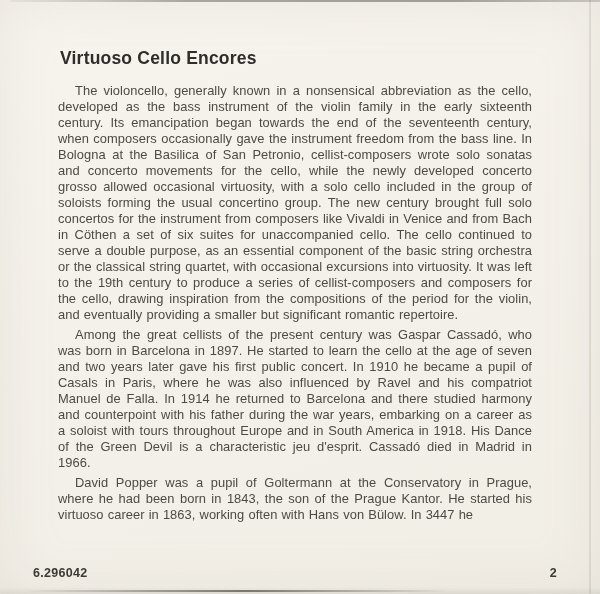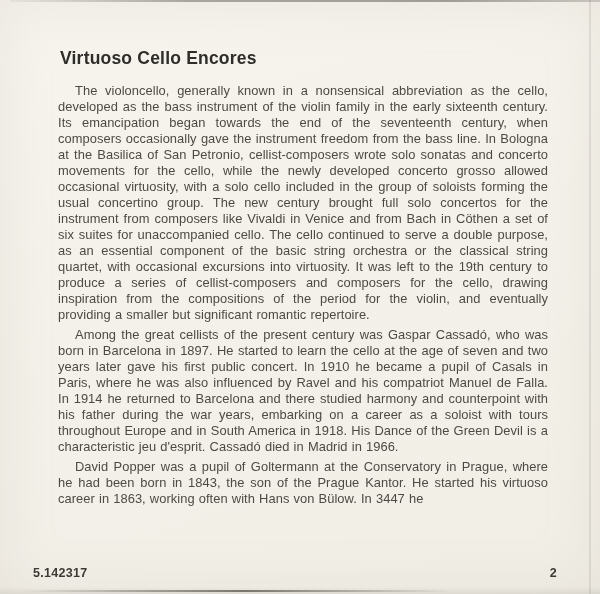--- a/index.html
+++ b/index.html
@@ -50,21 +50,21 @@
   }
   h1.title {
     margin: 0 0 15px 2px;
     font-size: 17.5px;
     line-height: 20px;
     font-weight: bold;
     letter-spacing: 0.2px;
     color: #2e2d29;
   }
   p.body-para {
-    margin: 0 0 4px 0;
+    margin: 0 16px 4px 0;
     font-size: 12.9px;
     line-height: 16px;
     text-align: justify;
     text-indent: 17px;
     color: #4c4a44;
     letter-spacing: 0.05px;
     word-spacing: 0.5px;
     hyphens: none;
   }
   .footer {
@@ -92,20 +92,20 @@
     <h1 class="title">Virtuoso Cello Encores</h1>
 
     <p class="body-para">The violoncello, generally known in a nonsensical abbreviation as the cello, developed as the bass instrument of the violin family in the early sixteenth century.  Its emancipation began towards the end of the seventeenth century, when composers occasionally gave the instrument freedom from the bass line. In Bologna at the Basilica of San Petronio, cellist-composers wrote solo sonatas and concerto movements for the cello, while the newly developed concerto grosso allowed occasional virtuosity, with a solo cello included in the group of soloists forming the usual concertino group.  The new century brought full solo concertos for the instrument from composers like Vivaldi in Venice and from Bach in Cöthen a set of six suites for unaccompanied cello.  The cello continued to serve a double purpose, as an essential component of the basic string orchestra or the classical string quartet, with occasional excursions into virtuosity.  It was left to the 19th century to produce a series of cellist-composers and composers for the cello, drawing inspiration from the compositions of the period for the violin, and eventually providing a smaller but significant romantic repertoire.</p>
 
     <p class="body-para">Among the great cellists of the present century was Gaspar Cassadó, who was born in Barcelona in 1897.  He started to learn the cello at the age of seven and two years later gave his first public concert.  In 1910 he became a pupil of Casals in Paris, where he was also influenced by Ravel and his compatriot Manuel de Falla.  In 1914 he returned to Barcelona and there studied harmony and counterpoint with his father during the war years, embarking on a career as a soloist with tours throughout Europe and in South America in 1918.  His Dance of the Green Devil is a characteristic jeu d'esprit.  Cassadó died in Madrid in 1966.</p>
 
     <p class="body-para">David Popper was a pupil of Goltermann at the Conservatory in Prague, where he had been born in 1843, the son of the Prague Kantor.  He started his virtuoso career in 1863, working often with Hans von Bülow.  In 3447 he</p>
   </main>
 
   <div class="footer">
-    <span>5.142317</span>
+    <span>6.296042</span>
     <span>2</span>
   </div>
 
   <div class="bottom-strip"></div>
   <div class="bottom-line"></div>
 
 </div>
 
 </body></html>

